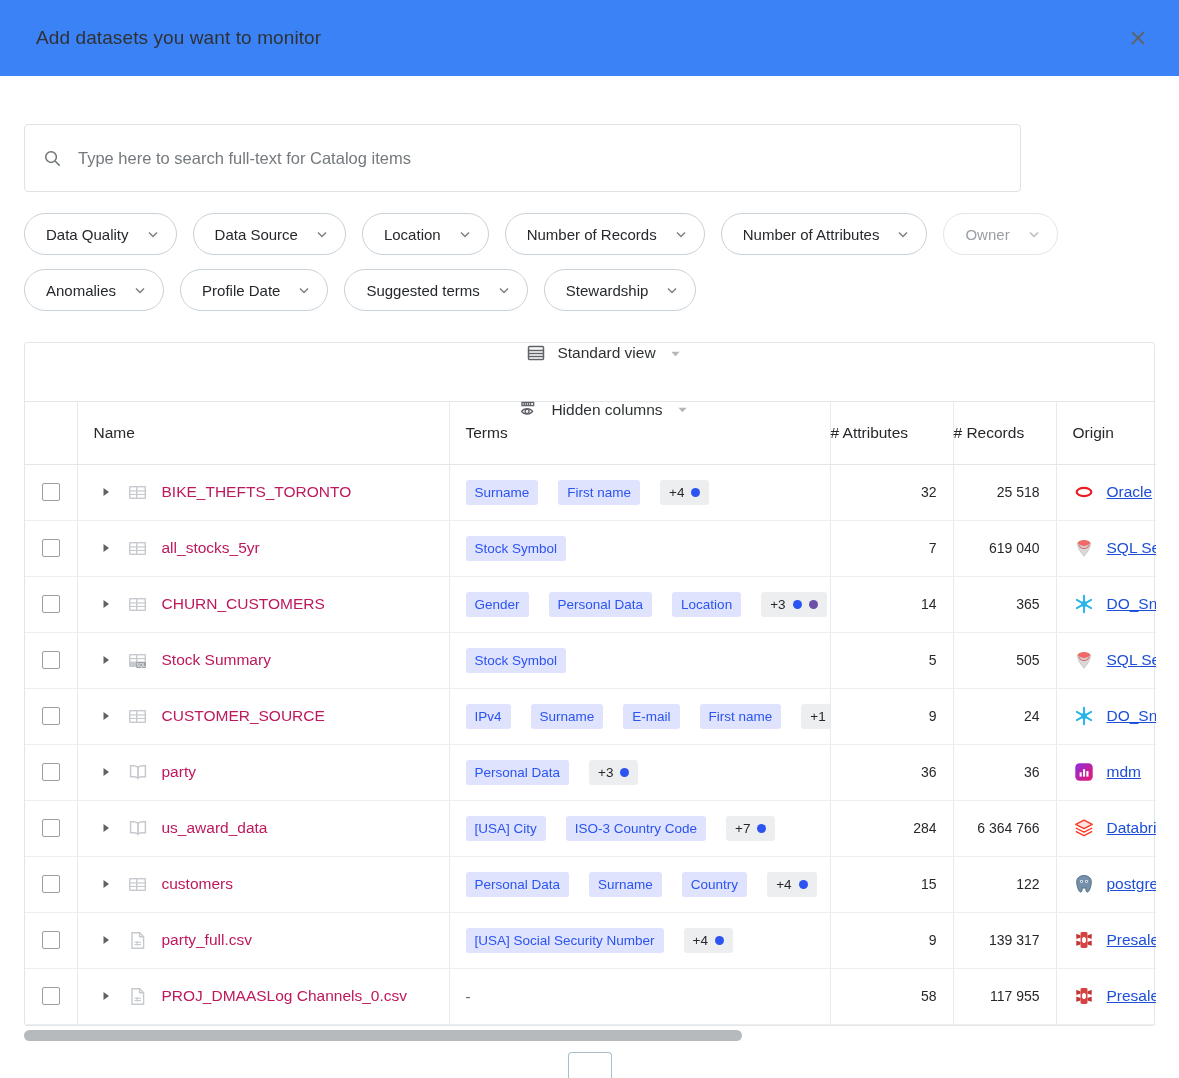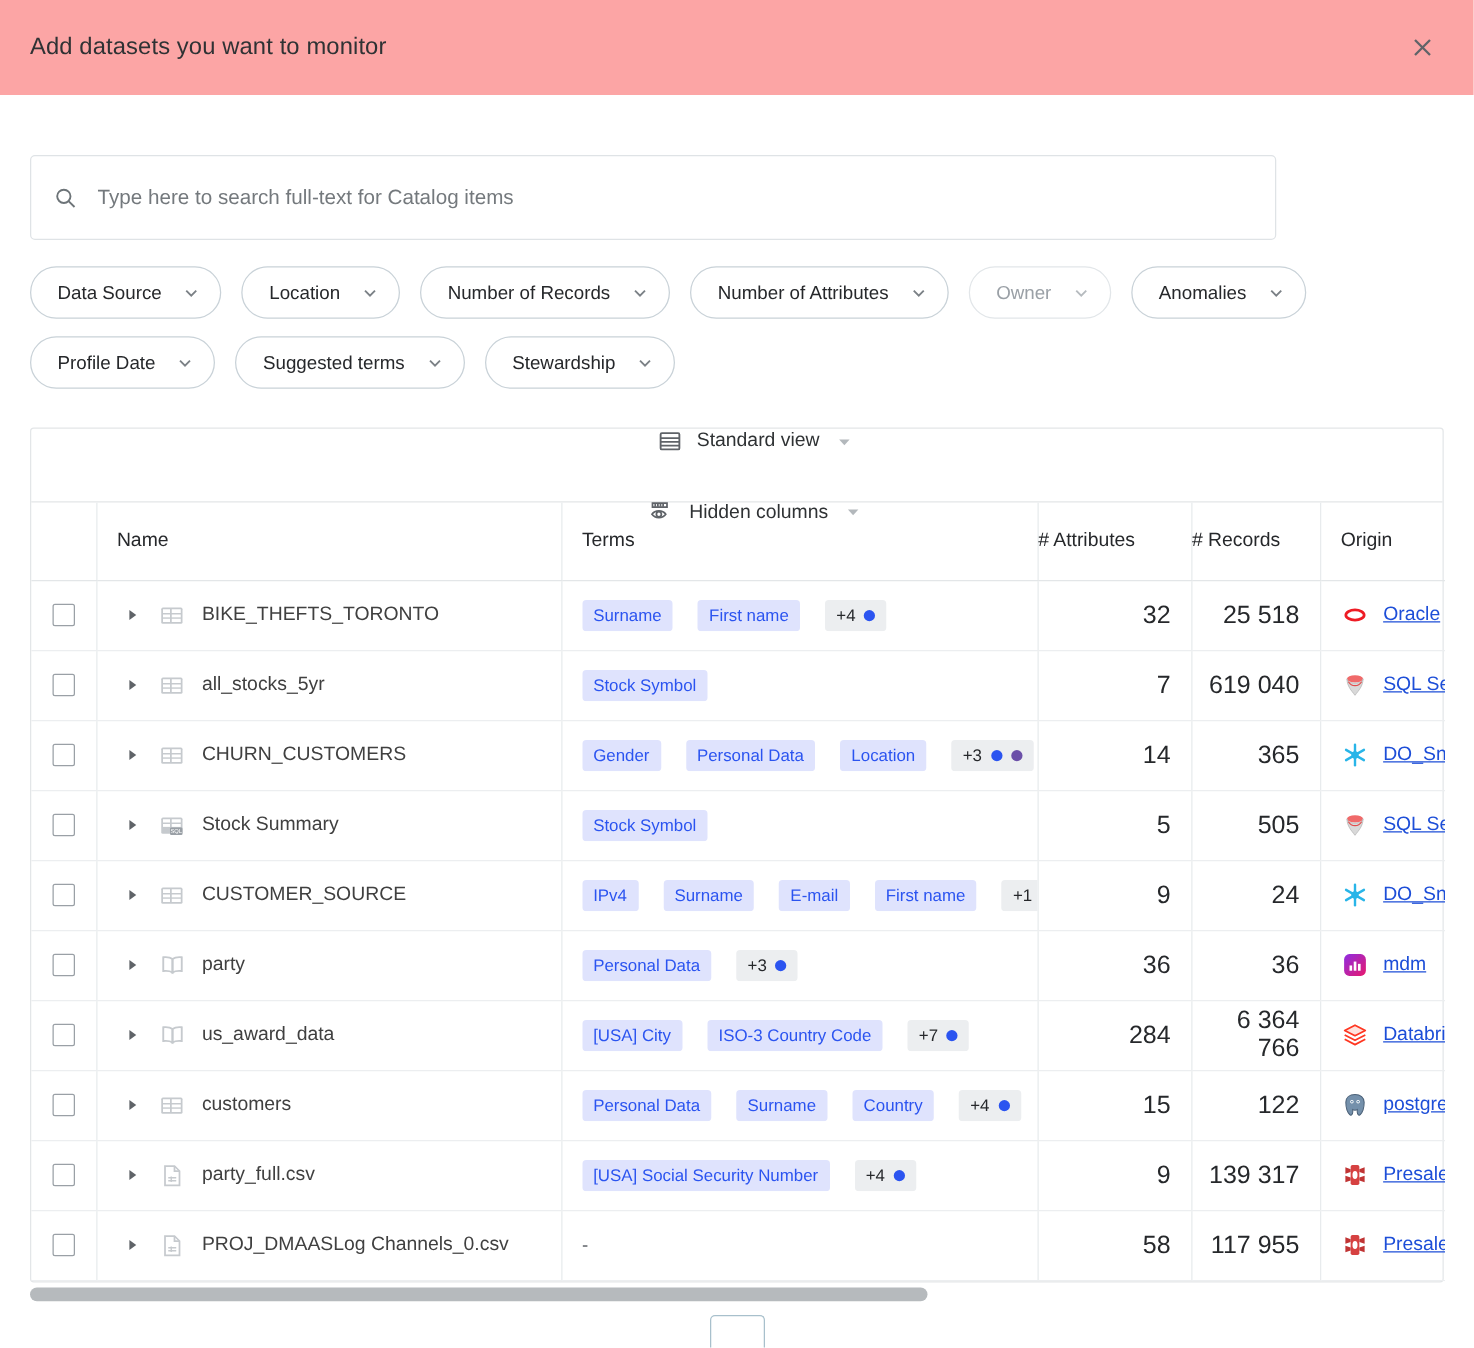--- a/index.html
+++ b/index.html
@@ -8,25 +8,25 @@
     width: 1179px; height: 1078px;
     background: #ffffff;
     font-family: "Liberation Sans", sans-serif;
     color: #202124;
     overflow: hidden;
   }
 
   
   .modal-header {
     height: 76px;
-    background: #fca5a5;
+    background: #3b82f6;
     display: flex;
     align-items: center;
     justify-content: space-between;
-    padding: 0 24px 0 24px;
+    padding: 0 24px 0 36px;
   }
   .modal-title {
     font-size: 19px;
     font-weight: 400;
     color: #2f3234;
     letter-spacing: .1px;
   }
   .close-btn {
     width: 34px; height: 34px;
     display: flex; align-items: center; justify-content: center;
@@ -169,21 +169,21 @@
   .expander {
     width: 28px; display: flex; align-items: center; justify-content: center;
     cursor: pointer; color: #5f6368;
   }
   .type-icon {
     width: 36px; display: flex; align-items: center; justify-content: center;
     color: #c3c7ca;
   }
   .name-text {
     font-size: 15.5px;
-    color: #404040;
+    color: #be185d;
     margin-left: 6px;
     white-space: nowrap;
   }
 
   .terms-cell {
     display: flex;
     align-items: center;
     gap: 20px;
     padding-left: 16px;
     flex-wrap: nowrap;
@@ -206,21 +206,21 @@
     padding: 5px 9px;
     display: inline-flex;
     align-items: center;
     gap: 7px;
     white-space: nowrap;
     cursor: pointer;
   }
   .dot { width: 9px; height: 9px; border-radius: 50%; display: inline-block; }
   .terms-empty { padding-left: 16px; font-size: 15px; color: #5f6368; }
 
-  .num { font-size: 20px; color: #26282b; }
+  .num { font-size: 14px; color: #26282b; }
 
   .origin-cell {
     display: flex;
     align-items: center;
     gap: 11px;
     padding-left: 15px;
   }
   .origin-icon { width: 24px; height: 24px; display: flex; align-items: center; justify-content: center; flex: 0 0 24px; }
   .origin-link {
     font-size: 15.5px;
@@ -282,20 +282,28 @@
     <span class="search-icon">
       <svg width="19" height="19" viewBox="0 0 20 20" fill="none" stroke="currentColor" stroke-width="1.6">
         <circle cx="8.5" cy="8.5" r="5.6"></circle>
           <line x1="12.7" y1="12.7" x2="17.5" y2="17.5"></line>
       </svg>
     </span>
     <input class="search-input" type="text" placeholder="Type here to search full-text for Catalog items" style="">
   </div>
 
   <div class="chips">
+    <div class="chip">
+      <span>Data Quality</span>
+      <span class="caret">
+        <svg width="14" height="14" viewBox="0 0 14 14" fill="none" stroke="currentColor" stroke-width="1.5">
+            <polyline points="3,5.5 7,9.5 11,5.5"></polyline>
+          </svg>
+      </span>
+    </div>
     <div class="chip">
       <span>Data Source</span>
       <span class="caret">
         <svg width="14" height="14" viewBox="0 0 14 14" fill="none" stroke="currentColor" stroke-width="1.5">
             <polyline points="3,5.5 7,9.5 11,5.5"></polyline>
           </svg>
       </span>
     </div>
     <div class="chip">
       <span>Location</span>

